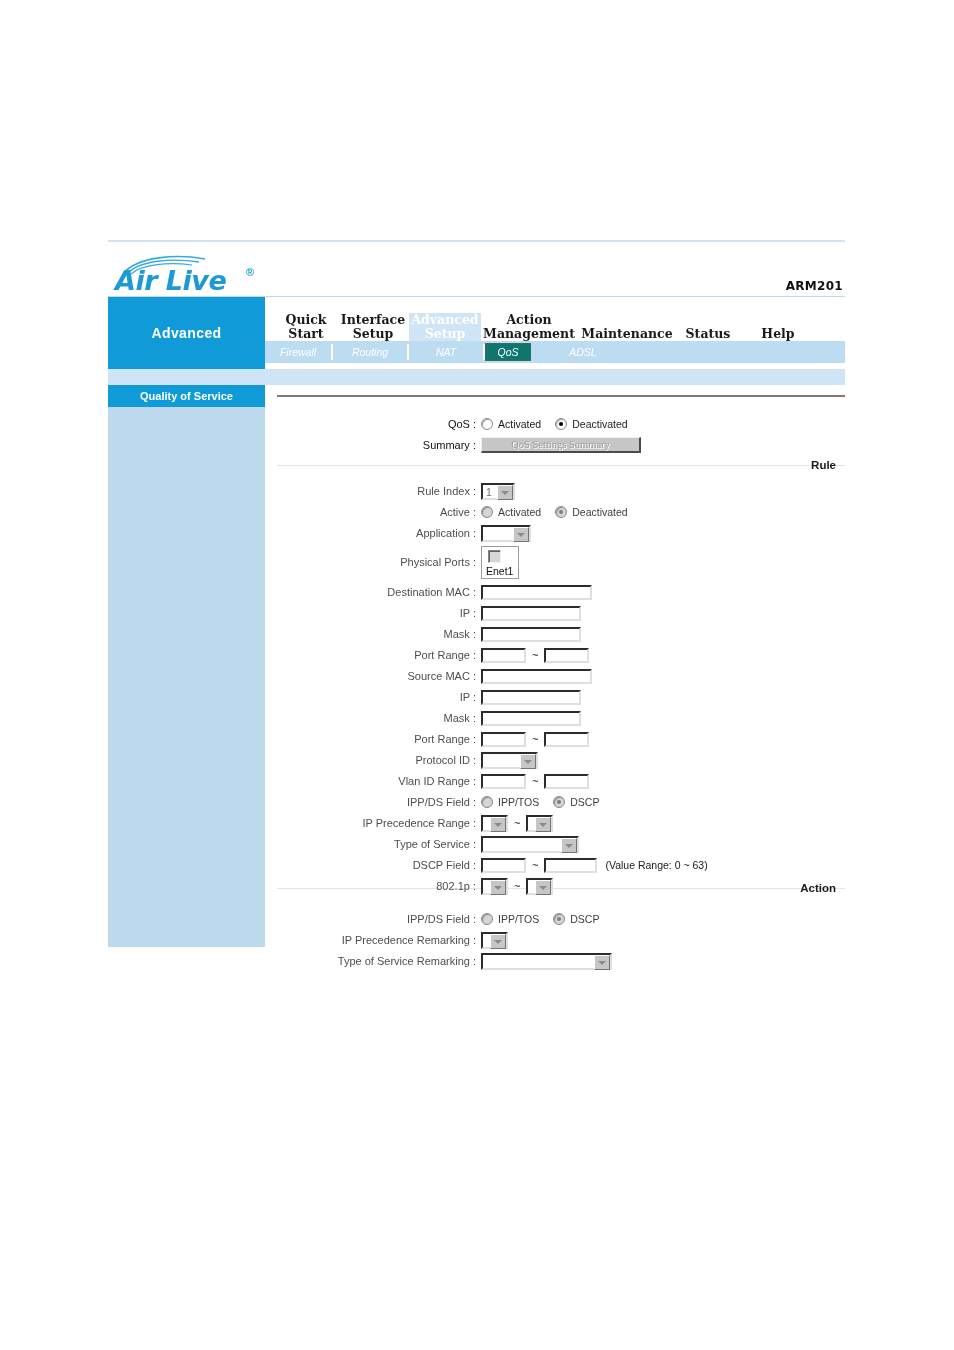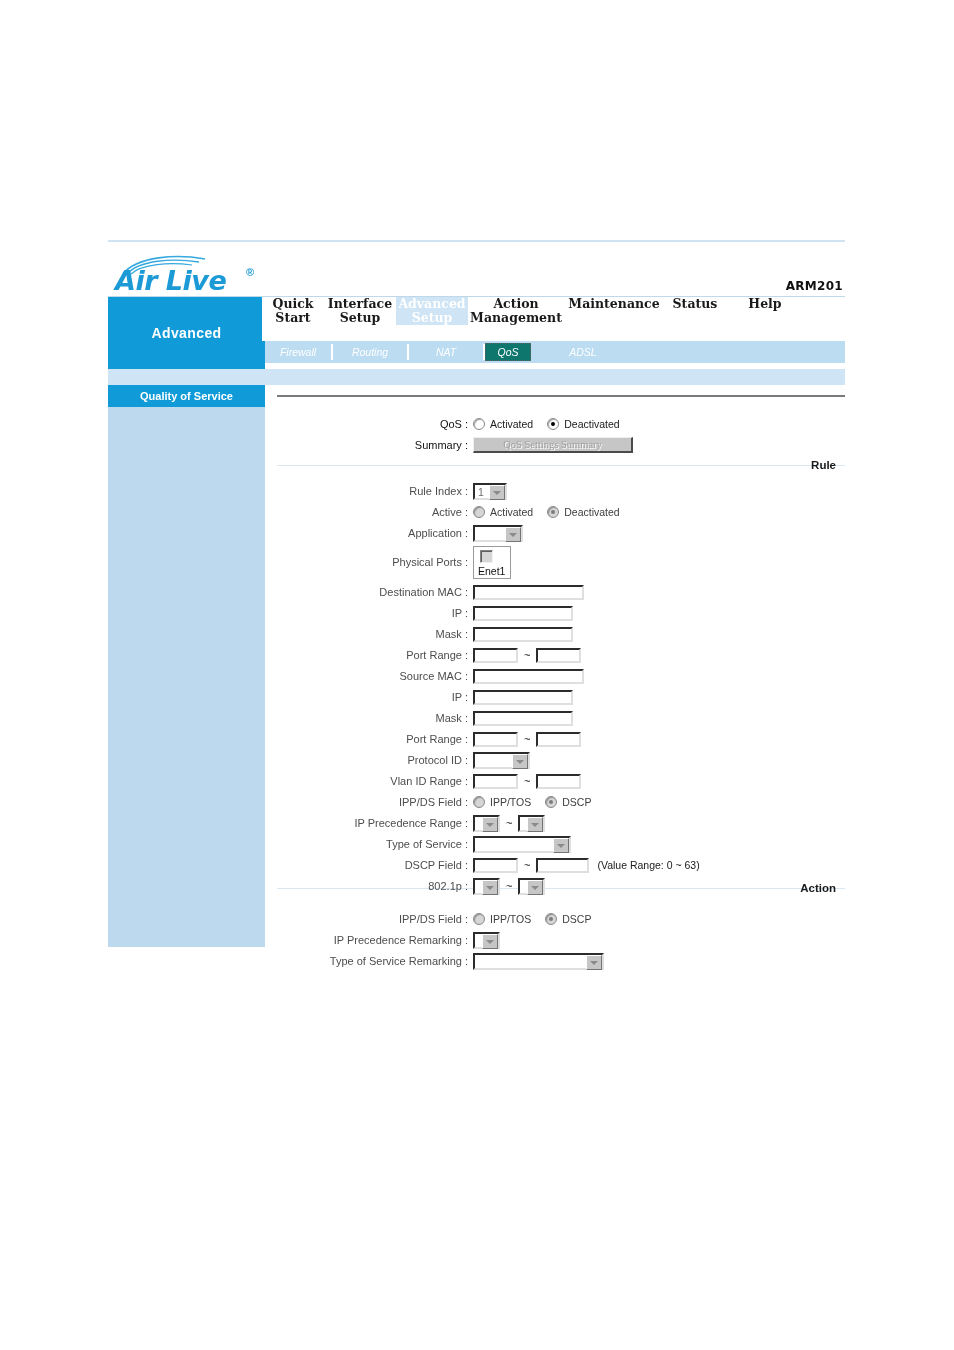--- a/index.html
+++ b/index.html
@@ -99,27 +99,27 @@
     color: #ffffff;
     font-size: 14px;
     font-weight: bold;
     display: flex;
     align-items: center;
     justify-content: center;
     letter-spacing: 0.4px;
   }
   .tabs {
     position: absolute;
-    left: 154px;
+    left: 167px;
     top: 0;
     right: 0;
     height: 44px;
     background: #ffffff;
     display: flex;
-    align-items: flex-start;
+    align-items: flex-end;
   }
   .tab {
     display: flex;
     align-items: center;
     justify-content: center;
     text-align: center;
     font-family: "DejaVu Serif", serif;
     font-size: 12.5px;
     font-weight: bold;
     color: #1a1a1a;
@@ -233,21 +233,21 @@
     position: absolute;
     left: 12px;
     right: 0;
     height: 1px;
     background: #d8e7f2;
   }
 
   
   .row {
     position: absolute;
-    left: 8px;
+    left: 16px;
     height: 18px;
     display: flex;
     align-items: center;
     white-space: nowrap;
   }
   .lbl {
     width: 200px;
     text-align: right;
     font-size: 11px;
     color: #111111;

